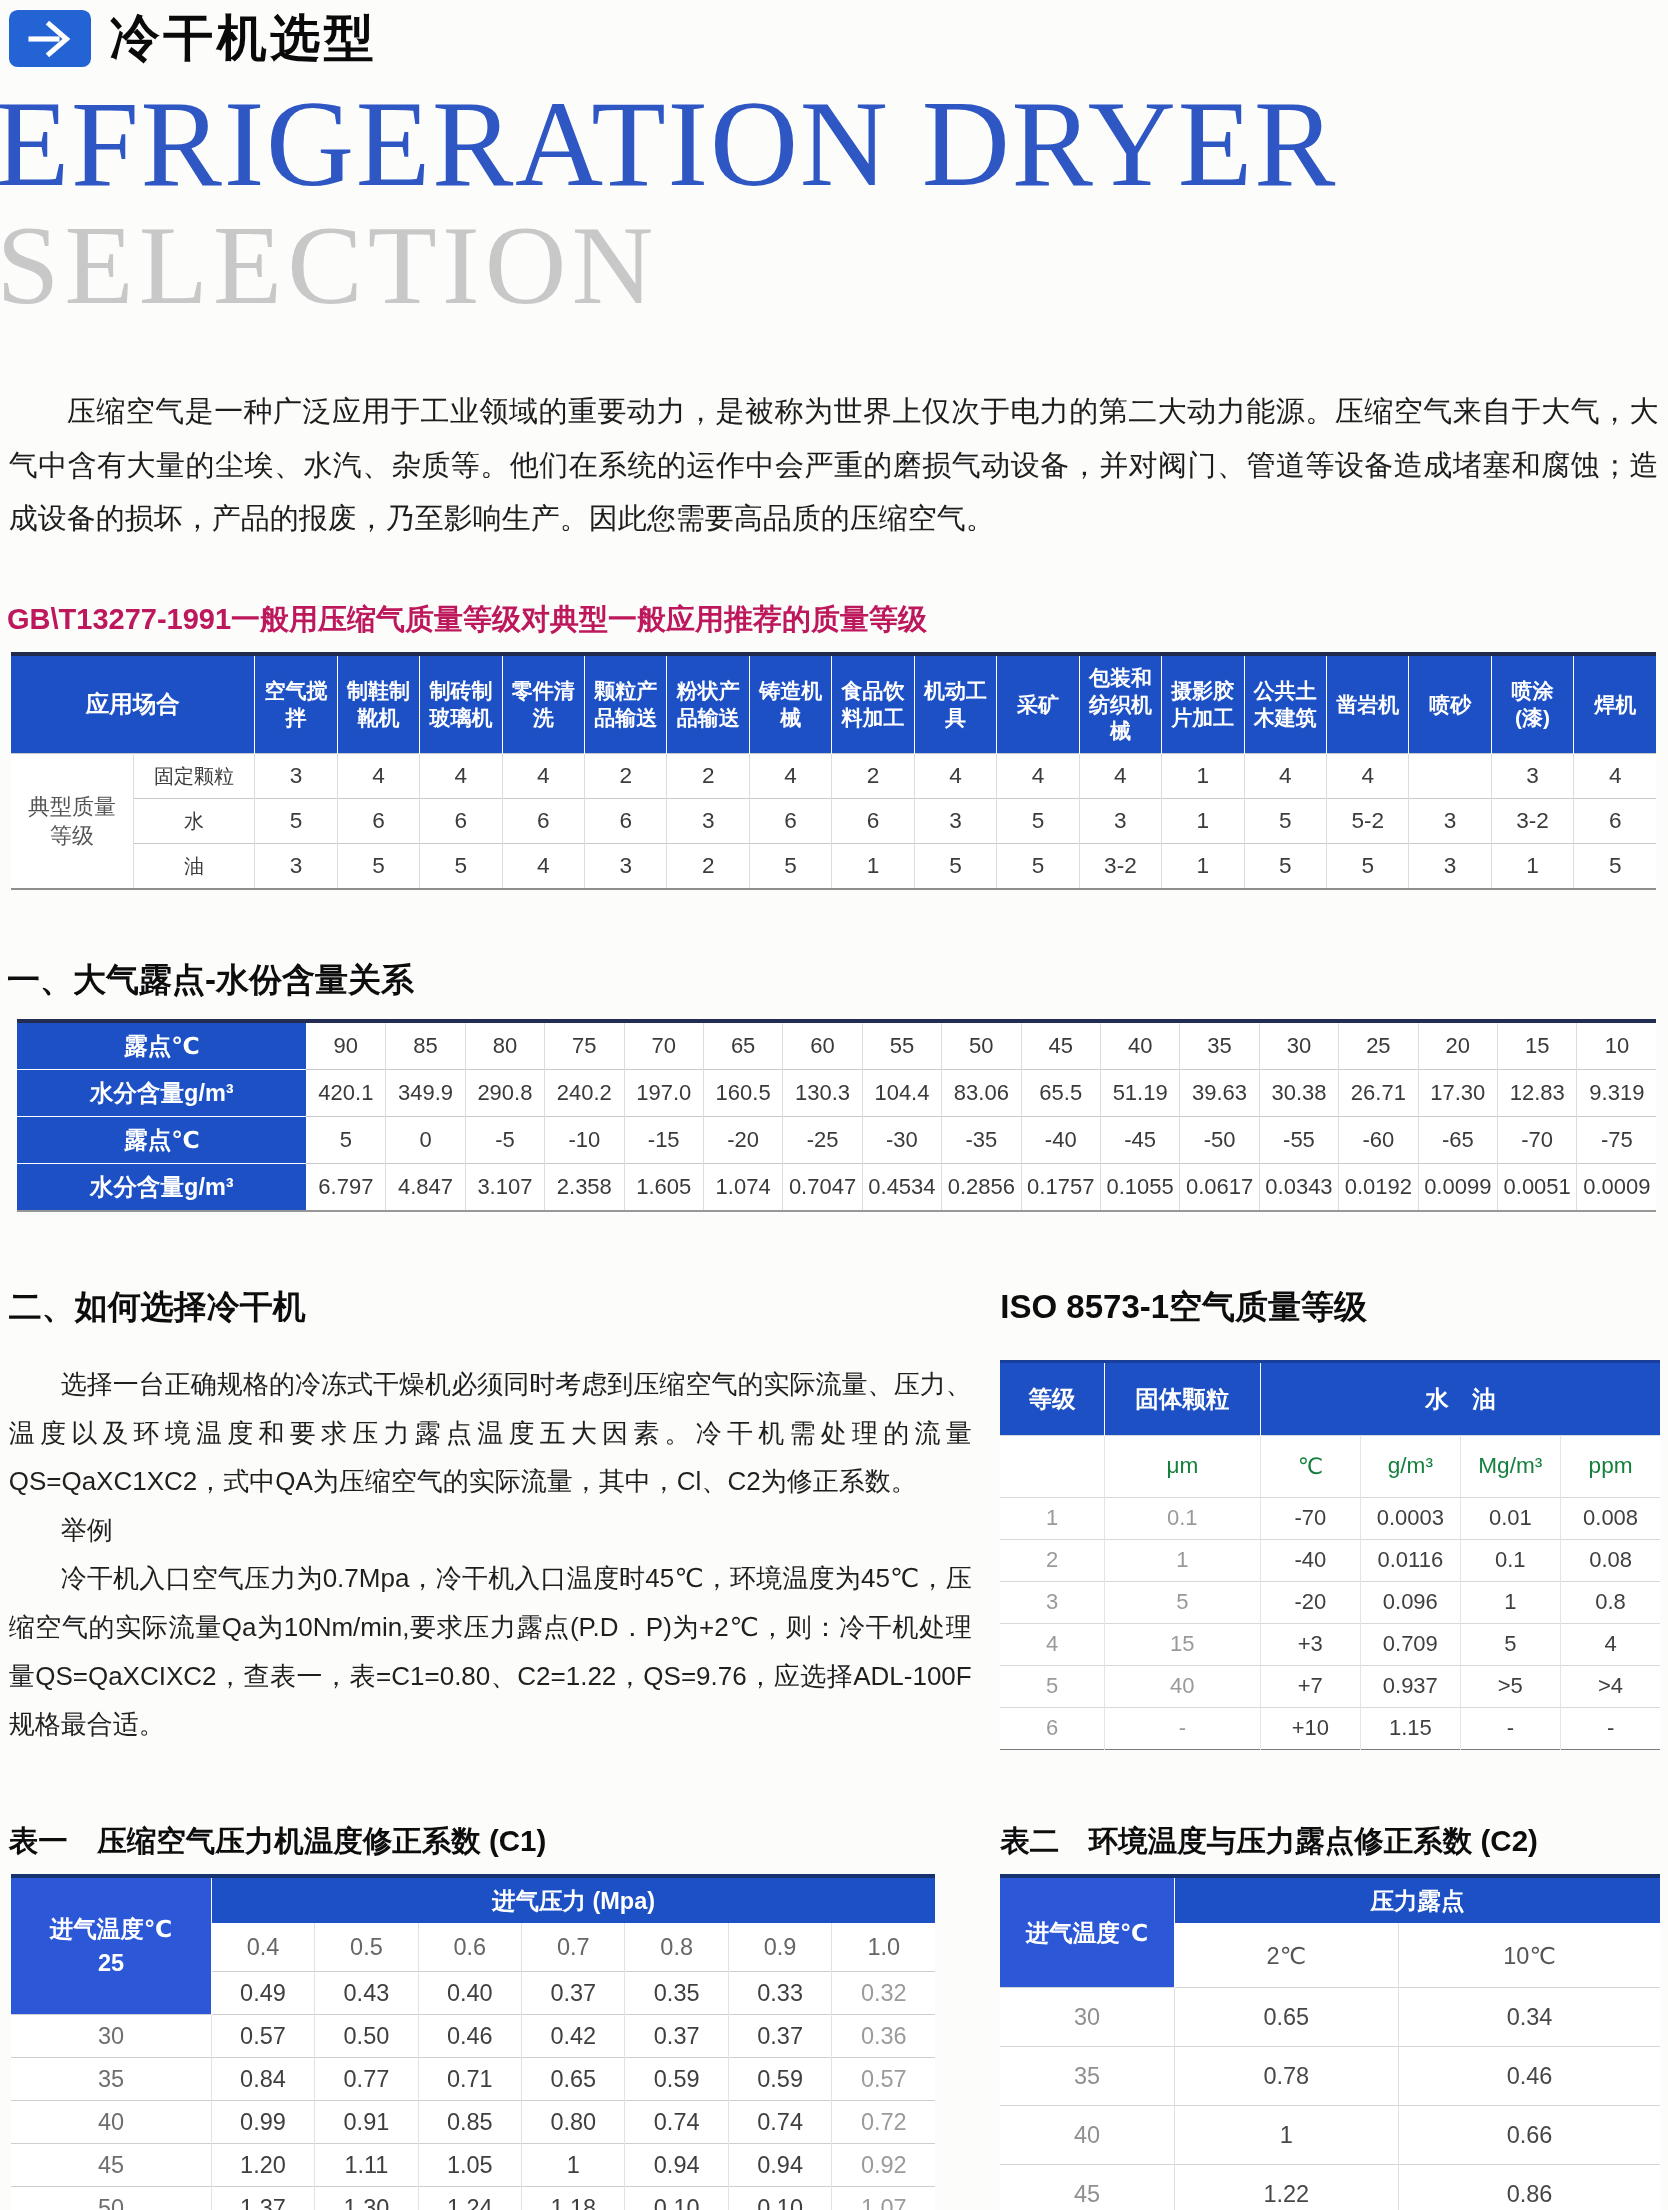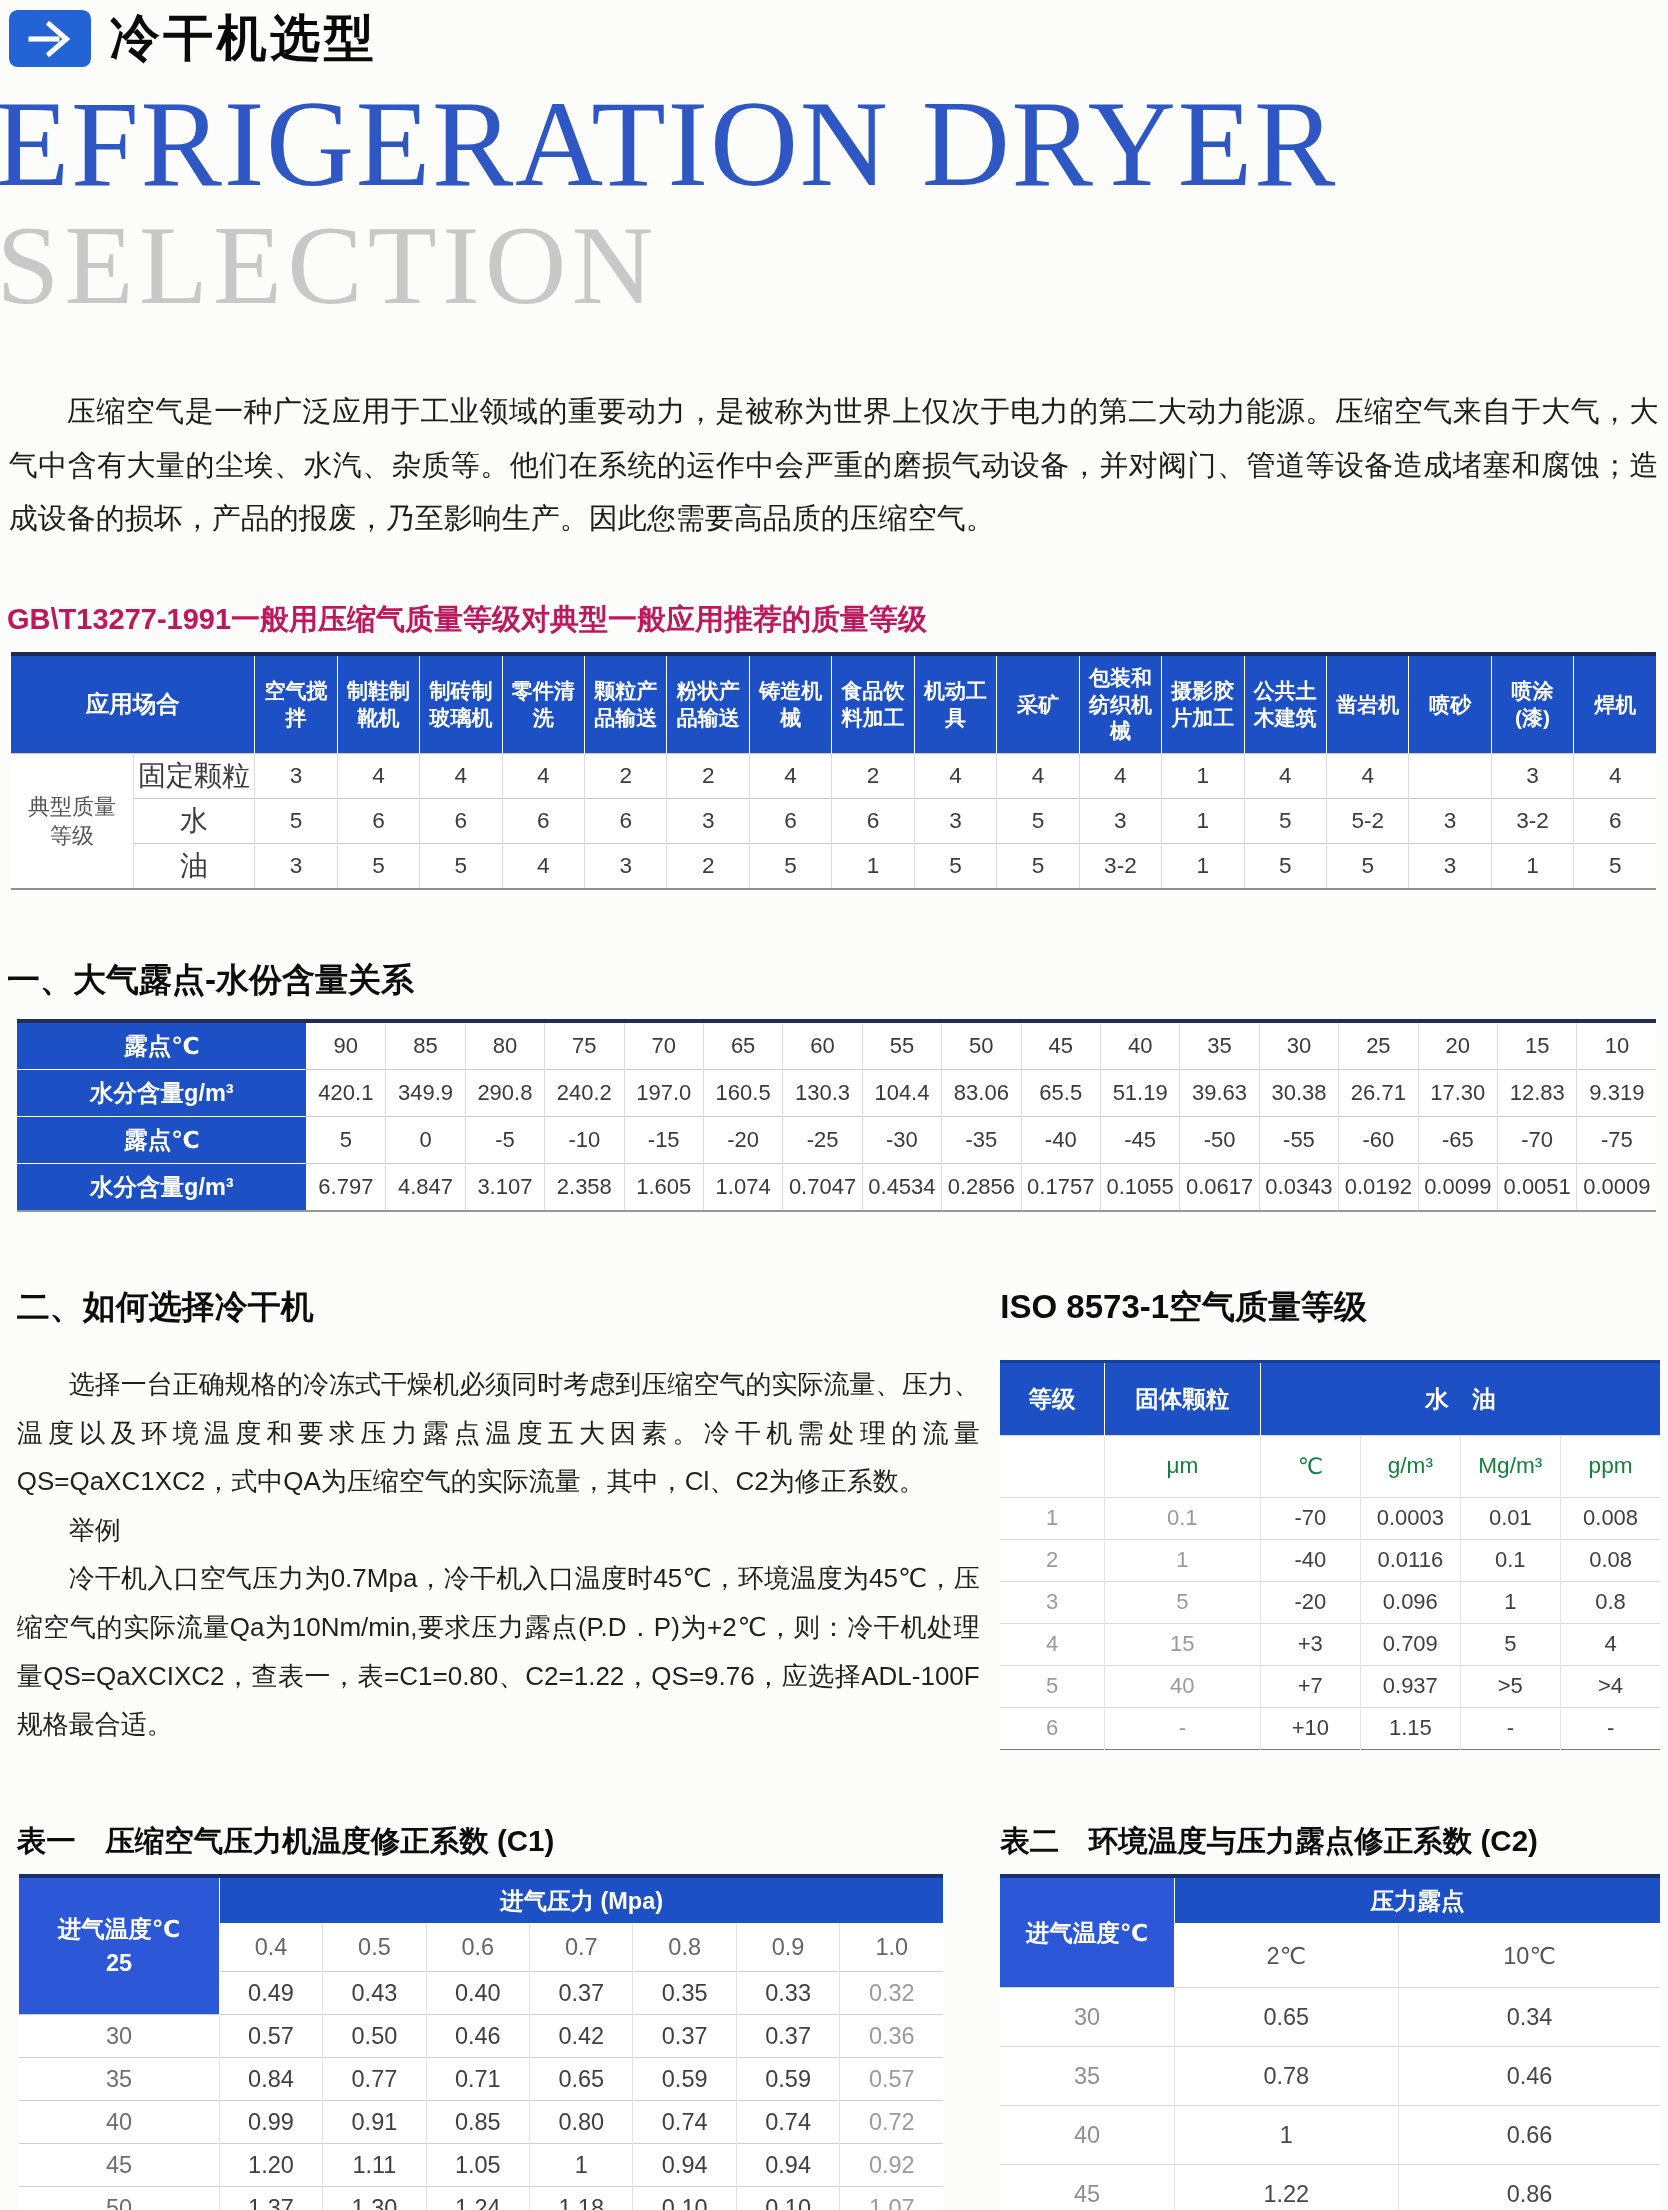--- a/index.html
+++ b/index.html
@@ -34,34 +34,34 @@
   
   .gb{width:1645px;margin:12px 0 0 11.3px;border-top:4.3px solid #1f2a4e;border-bottom:2.6px solid #8f8f8f;}
   .gb thead th{background:#1c50c4;color:#fff;font-size:21px;font-weight:600;height:94px;
                line-height:1.25;padding:1.7px 7px;border-right:0.9px solid rgba(255,255,255,.4);}
   .gb thead th:last-child{border-right:none;}
   .gb thead th.corner{width:229px;font-size:23.5px;}
   .gb tbody td{background:#fff;font-size:22.6px;color:#3c3c3c;height:42px;
                border-top:0.9px solid #c9c9c9;border-right:0.9px solid #dcdcdc;}
   .gb tbody tr td:last-child{border-right:none;}
   .gb tbody td.grp{width:110px;color:#555;font-size:22px;line-height:1.35;padding:0 12px;}
-  .gb tbody td.sub{width:120px;font-size:28px;}
+  .gb tbody td.sub{width:120px;font-size:20px;}
 
   
   .dew{width:1639px;margin:14px 0 0 17.4px;border-top:4.3px solid #232c52;border-bottom:2.6px solid #979797;}
   .dew th.lab{width:287px;background:#1c50c4;color:#fff;font-size:23.5px;font-weight:600;height:44px;
               border-top:0.9px solid rgba(255,255,255,.45);}
   .dew tr:first-child th.lab{border-top:none;}
   .dew td.val{background:#fff;font-size:22px;color:#3a3a3a;height:44px;
               border-top:0.9px solid #c9c9c9;border-right:0.9px solid #dcdcdc;}
   .dew tr td:last-child{border-right:none;}
   .dew tr:first-child td{border-top:none;}
 
   
-  .cols{display:flex;justify-content:space-between;align-items:flex-start;padding:0 8.7px;margin-left:8px;}
+  .cols{display:flex;justify-content:space-between;align-items:flex-start;padding:0 8.7px;}
   .cols1{margin-top:73px;height:476px;}
   .cols2{margin-top:61px;}
   .leftcol{width:963px;}
   .rightcol{width:660px;}
 
   .sel-text{margin-top:29.5px;font-size:26px;line-height:1.87;color:#1f1f1f;text-align:justify;}
   .sel-text p{margin:0;text-indent:2em;}
 
   
   .iso{width:660px;margin-top:29.5px;border-top:3.5px solid #1a3f9b;border-bottom:1.7px solid #7a7a7a;}

